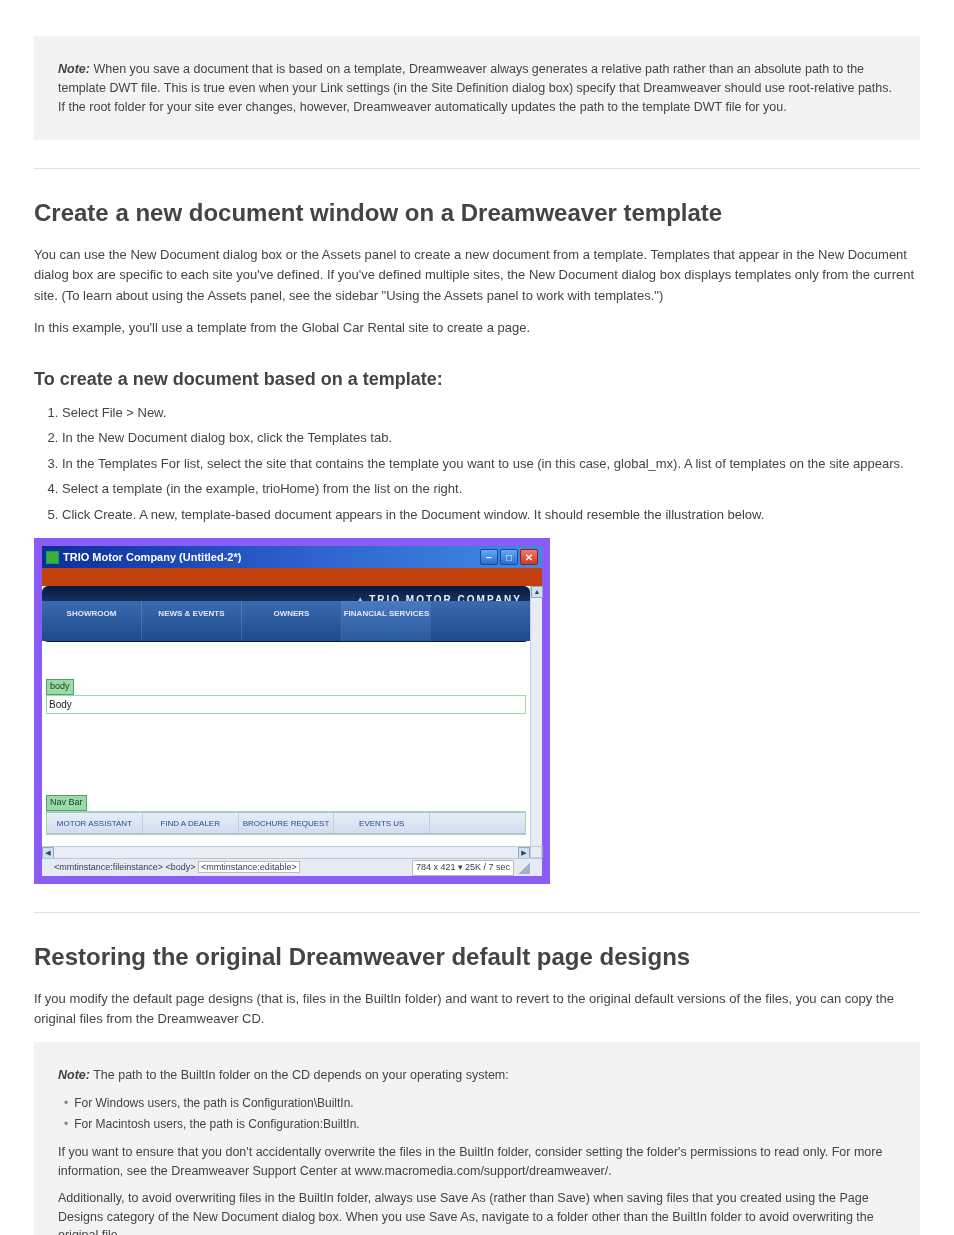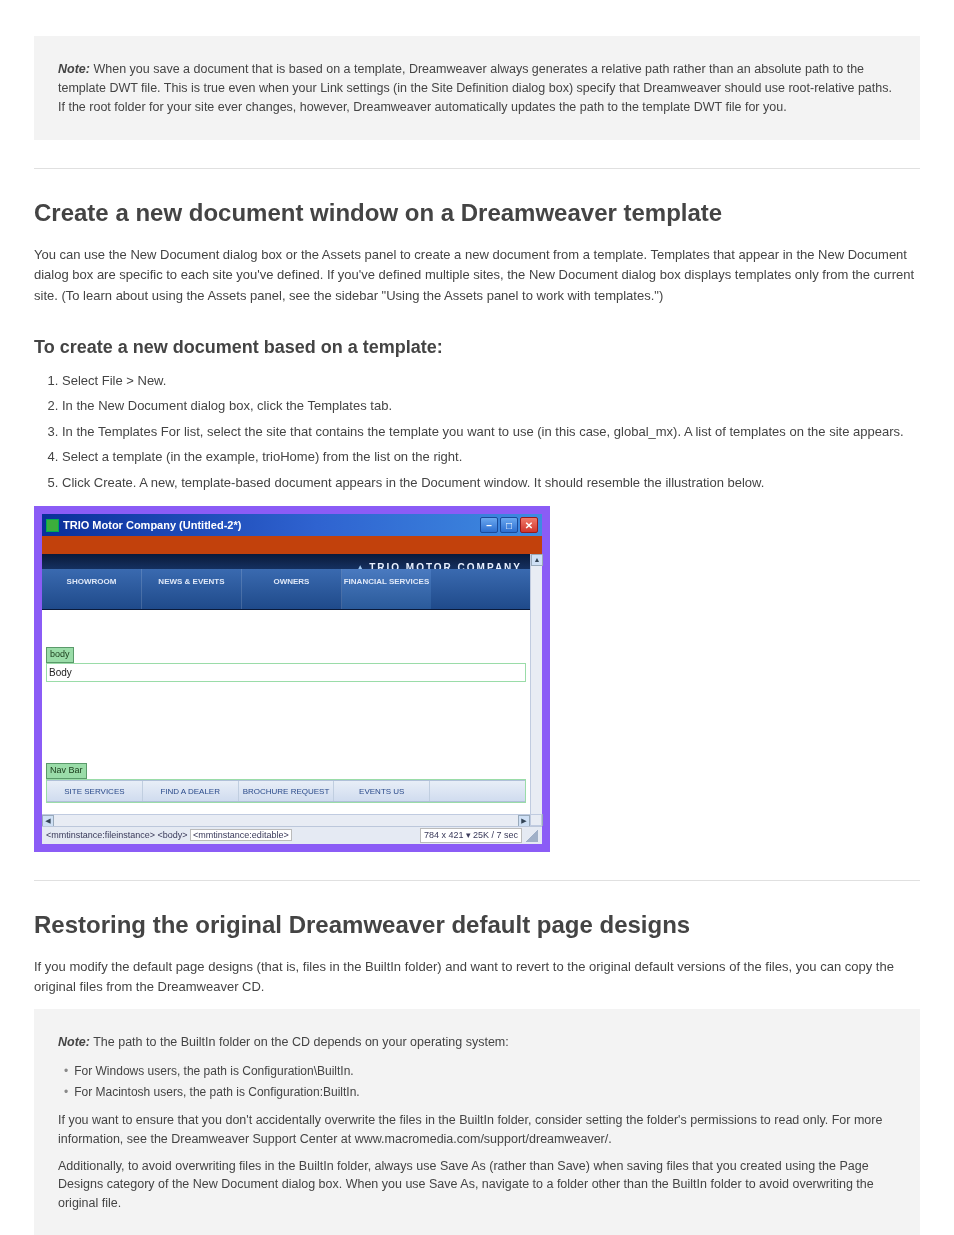--- a/index.html
+++ b/index.html
@@ -132,37 +132,38 @@
   .sb-corner { position:absolute; right:0; bottom:18px; width:12px; height:12px; background:#e8ecf4; border:1px solid #c0cbe0; }
   .statusbar {
     position: absolute;
     left:0; right:0; bottom:0;
     height: 18px;
     background: #e5eaf3;
     border-top: 1px solid #bcc7db;
     font-size: 9px;
     color: #3a3a5a;
     display:flex; align-items:center; justify-content:space-between;
-    padding: 0 4px;
+    padding: 0 12px;
   }
   .statusbar .tag-path span.hl { background:#fff; border:1px solid #bbb; padding:0 2px; }
   .statusbar .dim-size { background:#fff; border:1px solid #bbb; padding:0 3px; }
   .grip { width:12px; height:12px; background: linear-gradient(135deg, transparent 50%, #a0b0c8 50%); margin-left:4px;}
   .canvas {
     margin-right: 12px;
     padding: 0 0 30px 0;
     min-height: 270px;
     position: relative;
   }
   .banner {
     margin-top: 18px;
     height: 56px;
     background: linear-gradient(#0a1a3a, #1a3a72 40%, #2a5a9a);
     position: relative;
     border-bottom: 1px solid #0a1a3a;
+    border-radius: 6px;
   }
   .banner .brand {
     position: absolute;
     right: 8px;
     top: 6px;
     color: #e8f0ff;
     font-size: 10px;
     letter-spacing: 2px;
     font-family: Arial, sans-serif;
     font-weight: bold;
@@ -241,20 +242,21 @@
 
   <div class="note-box">
     <p><span class="lbl">Note:</span>
     <span>When you save a document that is based on a template, Dreamweaver always generates a relative path rather than an absolute path to the template DWT file. This is true even when your Link settings (in the Site Definition dialog box) specify that Dreamweaver should use root-relative paths. If the root folder for your site ever changes, however, Dreamweaver automatically updates the path to the template DWT file for you.</span></p>
   </div>
 
   <hr class="sep">
 
   <h2 class="section-title">Create a new document window on a Dreamweaver template</h2>
   <p class="body-text">You can use the New Document dialog box or the Assets panel to create a new document from a template. Templates that appear in the New Document dialog box are specific to each site you've defined. If you've defined multiple sites, the New Document dialog box displays templates only from the current site. (To learn about using the Assets panel, see the sidebar "Using the Assets panel to work with templates.")</p>
+  <p class="body-text">In this example, you'll use a template from the Global Car Rental site to create a page.</p>
 
   <h3 class="sub-title">To create a new document based on a template:</h3>
   <ol class="steps">
     <li>Select File &gt; New.</li>
     <li>In the New Document dialog box, click the Templates tab.</li>
     <li>In the Templates For list, select the site that contains the template you want to use (in this case, global_mx). A list of templates on the site appears.</li>
     <li>Select a template (in the example, trioHome) from the list on the right.</li>
     <li>Click Create. A new, template-based document appears in the Document window. It should resemble the illustration below.</li>
   </ol>
 
@@ -289,21 +291,21 @@
           <span class="edit-tab">body</span>
           <div class="edit-box">Body</div>
         </div>
 
         <div class="gap"></div>
 
         <div class="botnav-wrap">
           <span class="edit-tab">Nav Bar</span>
           <div class="edit-box" style="padding:0; min-height:0;">
             <div class="botnav">
-              <div class="bn">SITE SERVICES</div>
+              <div class="bn">MOTOR ASSISTANT</div>
               <div class="bn">FIND A DEALER</div>
               <div class="bn">BROCHURE REQUEST</div>
               <div class="bn">EVENTS US</div>
               <div class="spacer2"></div>
             </div>
           </div>
         </div>
       </div>
 
       <div class="scrollbar-v">

